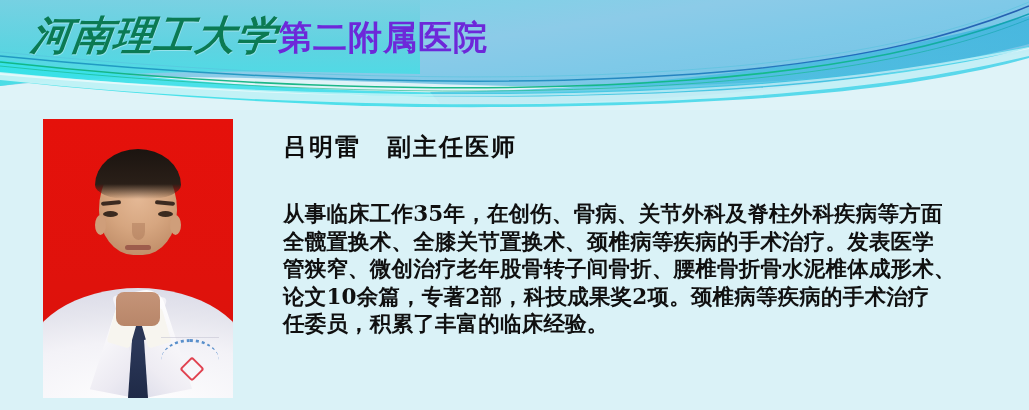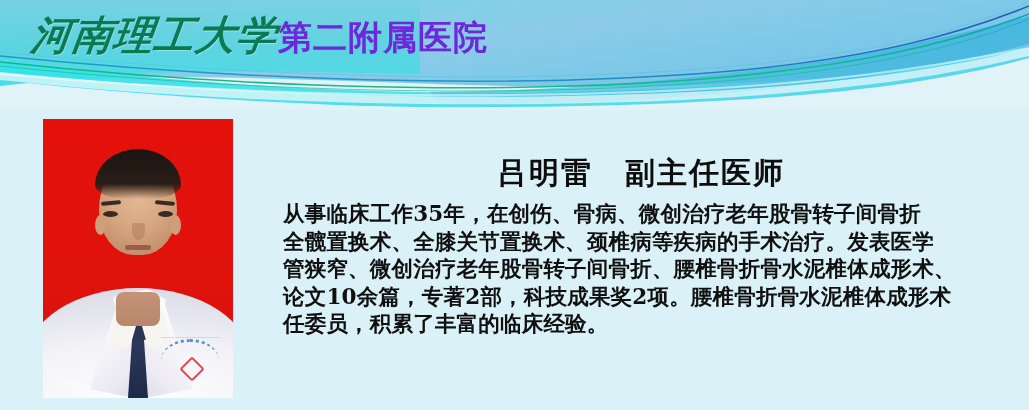--- a/index.html
+++ b/index.html
@@ -260,28 +260,26 @@
     transform: rotate(45deg);
     border-radius: 3px;
   }
 
   
   #doctor-title {
     position: absolute;
     left: 283px;
     top: 131px;
     width: 716px;
-    text-align: center;
     font-family: "DejaVu Serif", serif;
-    font-size: 30px;
+    font-size: 24px;
     font-weight: 700;
     color: #0d0d0d;
     letter-spacing: 2px;
     white-space: nowrap;
-    margin-top: 22px;
   }
   #bio {
     position: absolute;
     left: 283px;
     top: 200px;
     width: 720px;
     font-family: "DejaVu Serif", serif;
     font-size: 21.5px;
     font-weight: 700;
     line-height: 27.5px;
@@ -402,20 +400,20 @@
     <div class="ph-nose"></div>
     <div class="ph-mouth"></div>
     <div class="ph-pocket"></div>
     <div class="ph-pocket-arc"></div>
     <div class="ph-emblem"></div>
   </div>
 
   <div id="doctor-title">吕明雷　副主任医师</div>
 
   <div id="bio">
-    <div class="bio-line">从事临床工作35年，在创伤、骨病、微创治疗老年股骨转子间骨折</div>
+    <div class="bio-line">从事临床工作35年，在创伤、骨病、关节外科及脊柱外科疾病等方面</div>
     <div class="bio-line">全髋置换术、全膝关节置换术、颈椎病等疾病的手术治疗。发表医学</div>
     <div class="bio-line">管狭窄、微创治疗老年股骨转子间骨折、腰椎骨折骨水泥椎体成形术、</div>
-    <div class="bio-line">论文10余篇，专著2部，科技成果奖2项。腰椎骨折骨水泥椎体成形术</div>
+    <div class="bio-line">论文10余篇，专著2部，科技成果奖2项。颈椎病等疾病的手术治疗</div>
     <div class="bio-line">任委员，积累了丰富的临床经验。</div>
   </div>
 
 </div>
 
 </body></html>

